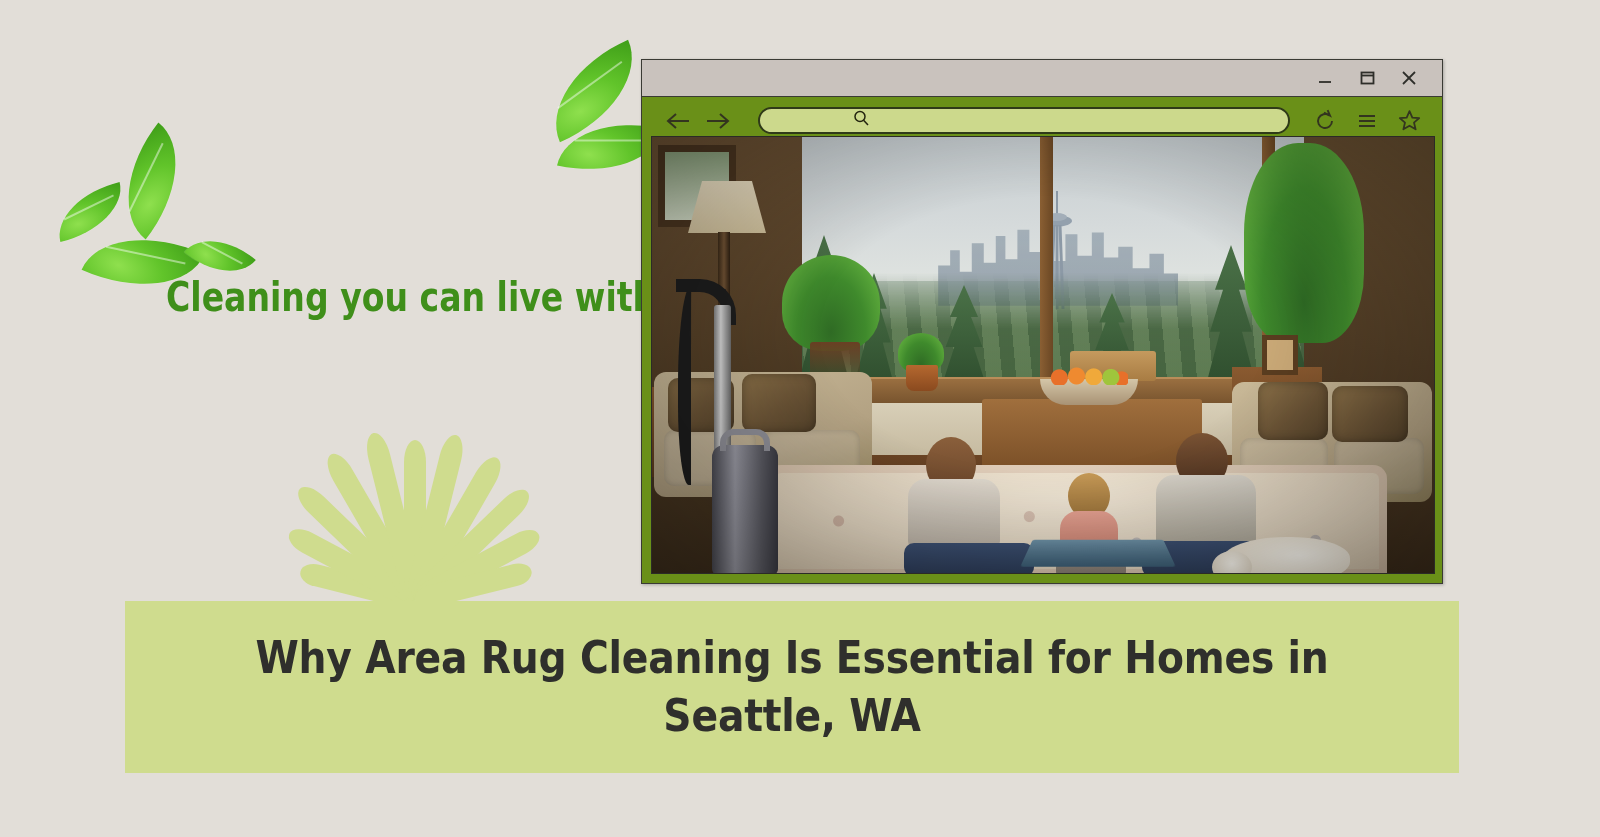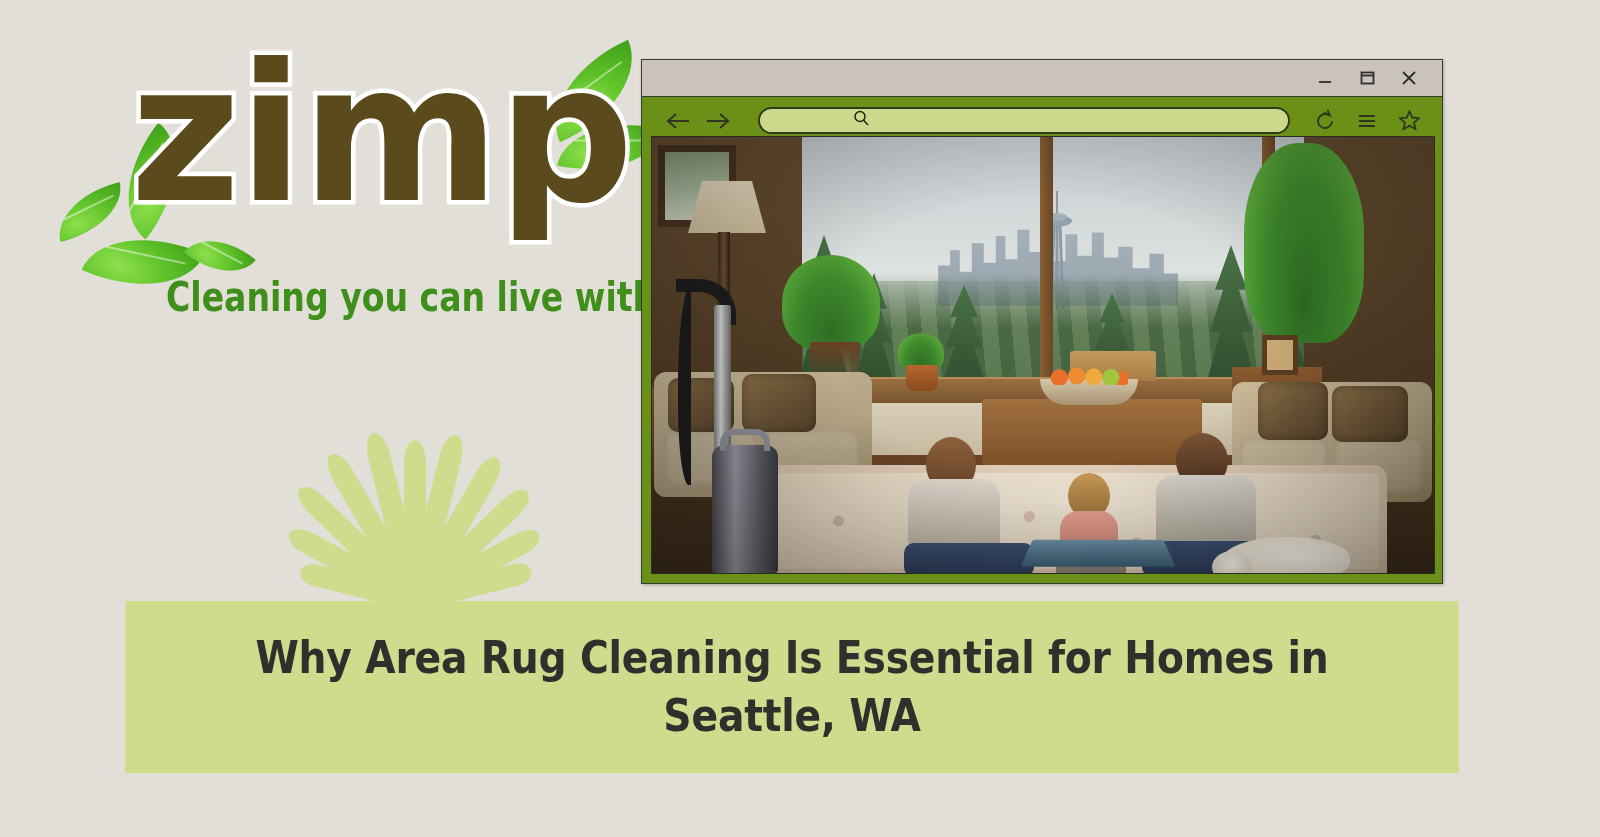--- a/index.html
+++ b/index.html
@@ -435,21 +435,20 @@
 </head>
 <body>
 
 <div id="logo-block">
   <div class="leaf" id="leaf-l-1"></div>
   <div class="leaf" id="leaf-l-2"></div>
   <div class="leaf" id="leaf-l-3"></div>
   <div class="leaf" id="leaf-l-4"></div>
   <div class="leaf" id="leaf-ur-1"></div>
   <div class="leaf" id="leaf-ur-2"></div>
-  <div id="wordmark">zimp</div>
   <div id="tagline">Cleaning you can live with!</div>
 </div>
 
 <div id="sunburst">
     <div class="ray" style="width: 22px; height: 118px; margin-left: -11px; margin-top: -118px; background: rgb(207, 220, 142); transform: rotate(-76deg);"></div>
     <div class="ray" style="width: 22px; height: 142px; margin-left: -11px; margin-top: -142px; background: rgb(207, 220, 142); transform: rotate(-62deg);"></div>
     <div class="ray" style="width: 22px; height: 160px; margin-left: -11px; margin-top: -160px; background: rgb(207, 220, 142); transform: rotate(-46deg);"></div>
     <div class="ray" style="width: 22px; height: 168px; margin-left: -11px; margin-top: -168px; background: rgb(207, 220, 142); transform: rotate(-30deg);"></div>
     <div class="ray" style="width: 22px; height: 172px; margin-left: -11px; margin-top: -172px; background: rgb(207, 220, 142); transform: rotate(-14deg);"></div>
     <div class="ray" style="width: 22px; height: 160px; margin-left: -11px; margin-top: -160px; background: rgb(207, 220, 142); transform: rotate(0deg);"></div>

